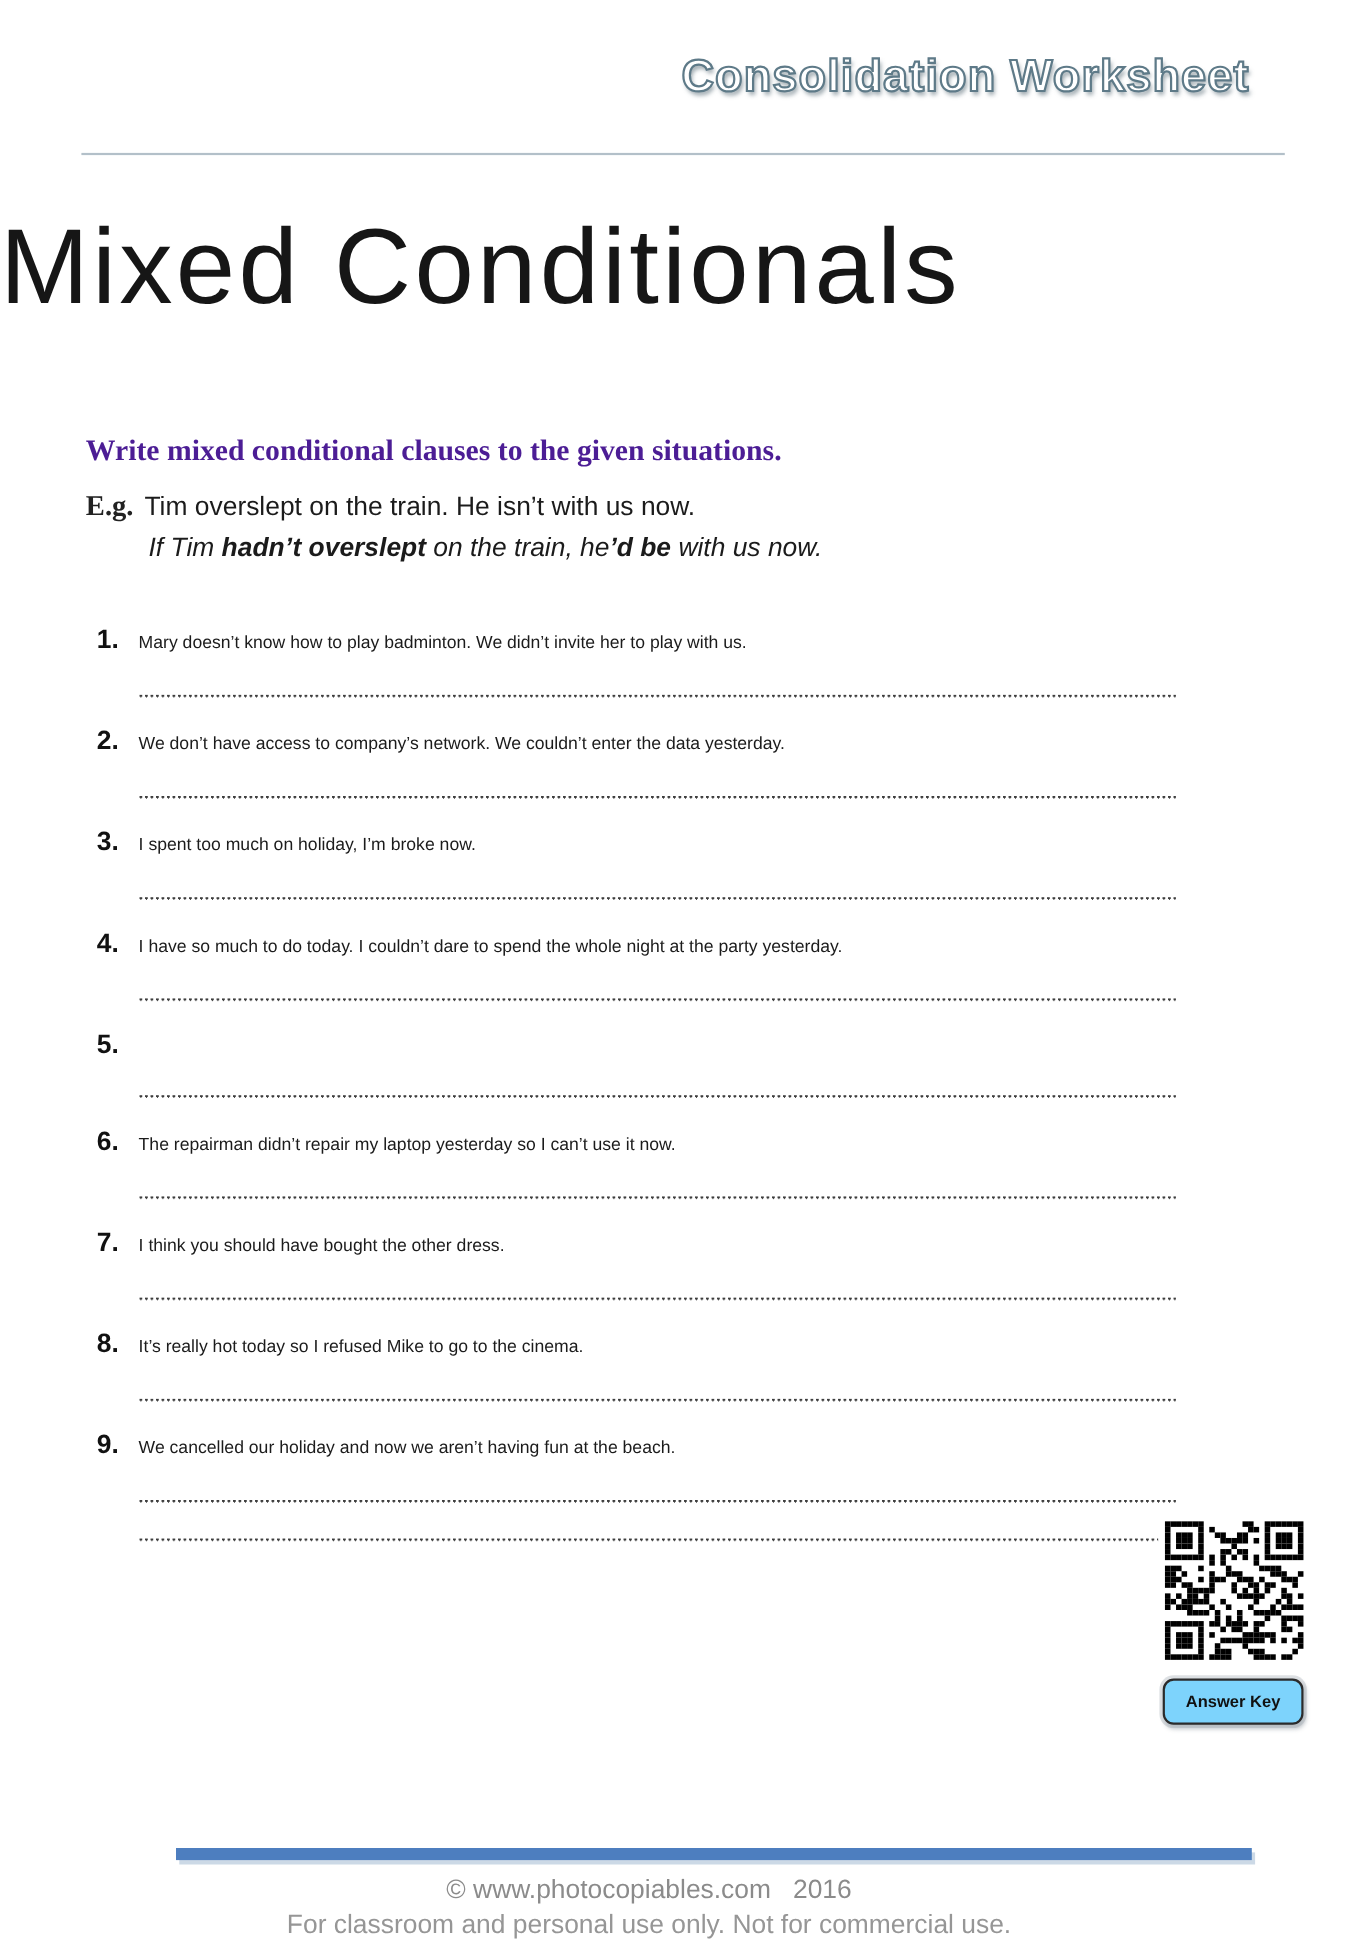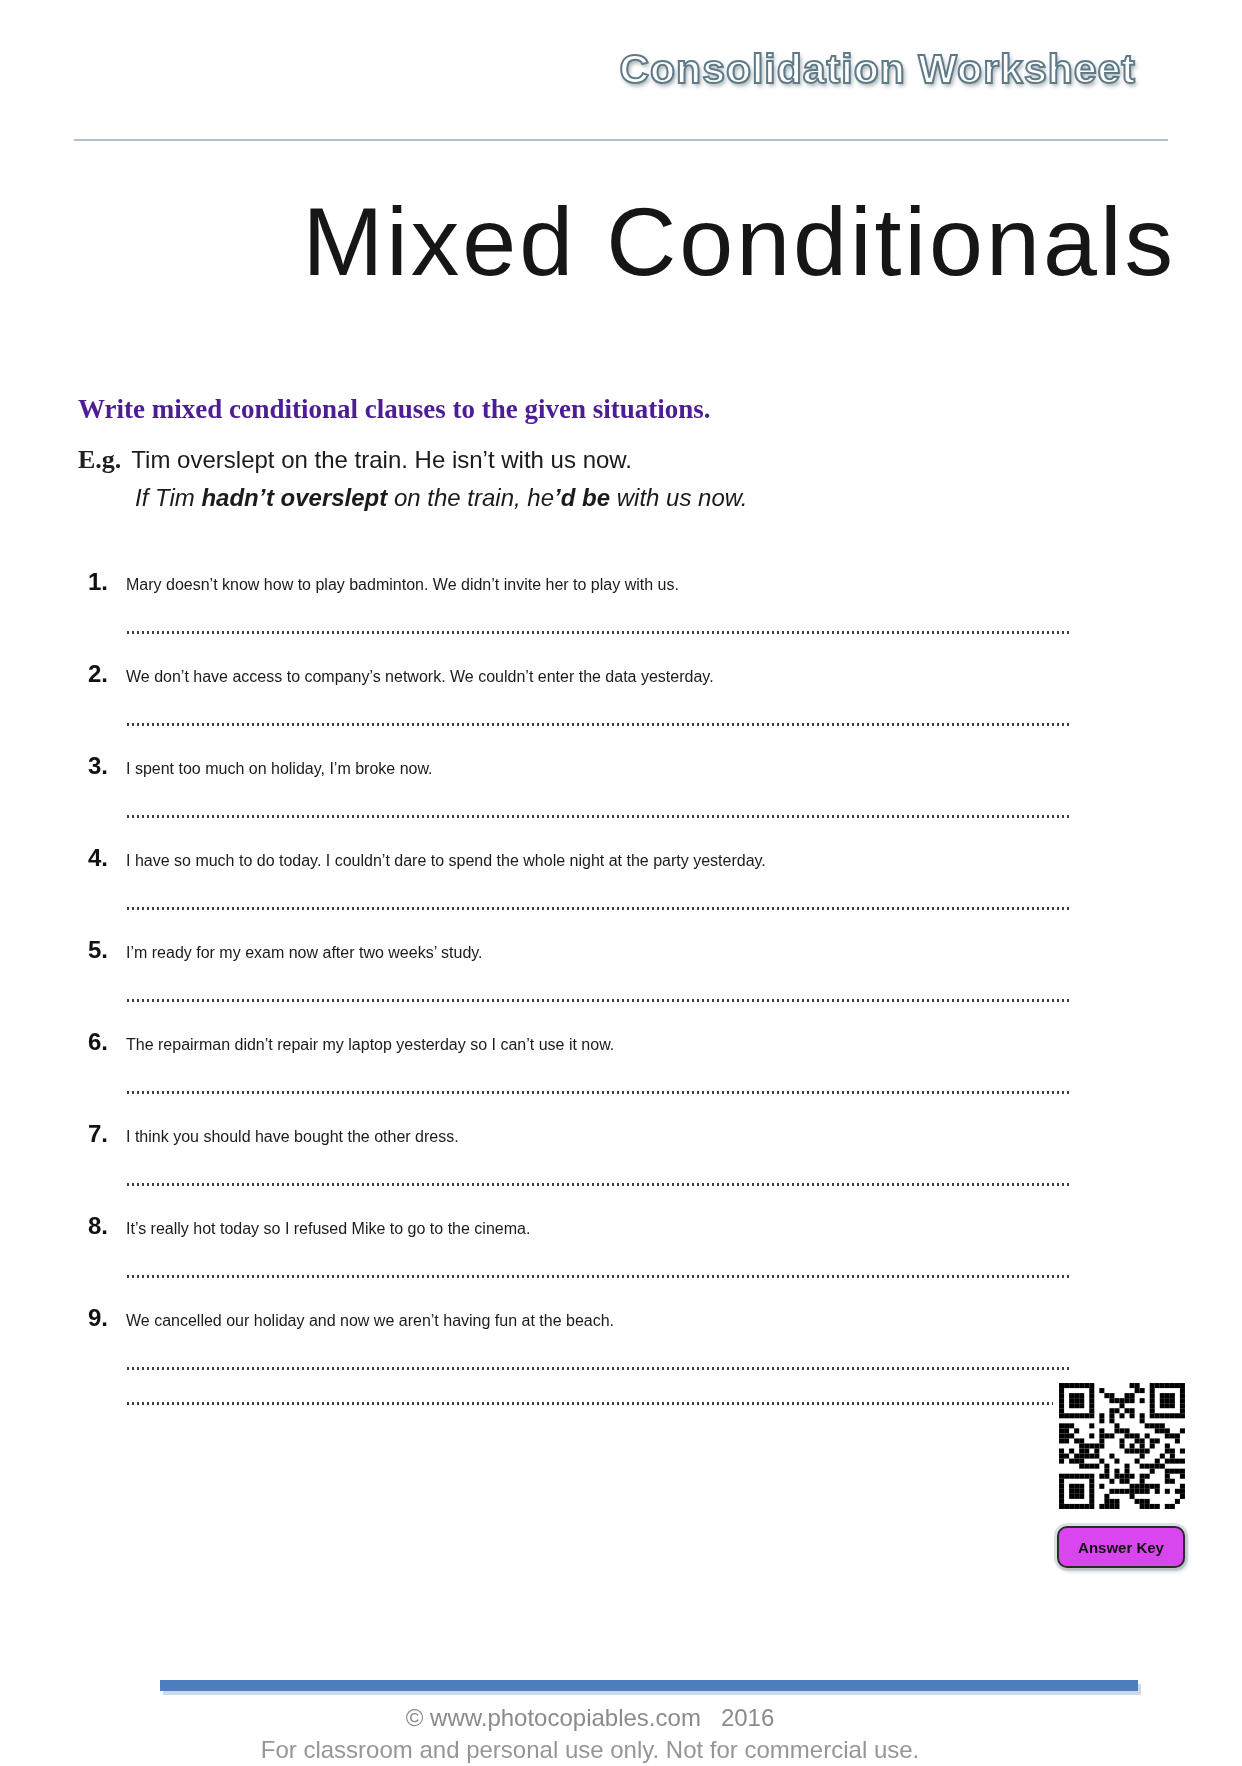--- a/index.html
+++ b/index.html
@@ -20,21 +20,21 @@
     color:#ffffff;
     -webkit-text-stroke:2px #5e7a88;
     text-shadow:2px 3px 4px rgba(80,100,112,.55);
   }
   .header-rule {
     position:absolute; top:139px; left:74px; width:1094px; height:2px;
     background:#b3c0c9;
   }
 
   
-  .title-wrap { padding-top:186px; text-align:right; padding-right:66px; }
+  .title-wrap { padding-top:186px; text-align:left; padding-right:66px; }
   .doc-title {
     font-family:"Liberation Sans", sans-serif;
     font-weight:300;
     font-size:97px;
     letter-spacing:3px;
     color:#161616;
     line-height:1.15;
   }
 
   
@@ -75,21 +75,21 @@
     background-image:radial-gradient(circle at 2px 2.6px, #3d3d3d 1.25px, rgba(0,0,0,0) 1.35px);
     background-size:5px 5px;
     background-repeat:repeat-x;
   }
 
   
   .qr-box { position:absolute; left:1053px; top:1377px; width:138px; height:138px; background:#fff; }
   .qr-box svg { display:block; }
   .answer-key-btn {
     position:absolute; left:1057px; top:1526px; width:128px; height:42px;
-    background:#d946ef;
+    background:#7dd3fc;
     border:2px solid #2b2b2b; border-radius:10px;
     box-shadow:0 0 0 3px rgba(160,170,178,.35), 2px 3px 4px rgba(120,130,140,.45);
     font-size:15px; font-weight:bold; color:#111;
     display:flex; align-items:center; justify-content:center;
     cursor:pointer;
   }
 
   
   .footer-bar {
     position:absolute; left:160px; top:1680px; width:978px; height:11px;
@@ -153,21 +153,20 @@
     <li class="item">
       <div class="item-line">
         <span class="item-num">4.</span>
         <span class="item-text">I have so much to do today. I couldn’t dare to spend the whole night at the party yesterday.</span>
       </div>
       <div class="answer-dots"></div>
     </li>
     <li class="item">
       <div class="item-line">
         <span class="item-num">5.</span>
-        <span class="item-text">I’m ready for my exam now after two weeks’ study.</span>
       </div>
       <div class="answer-dots"></div>
     </li>
     <li class="item">
       <div class="item-line">
         <span class="item-num">6.</span>
         <span class="item-text">The repairman didn’t repair my laptop yesterday so I can’t use it now.</span>
       </div>
       <div class="answer-dots"></div>
     </li>

